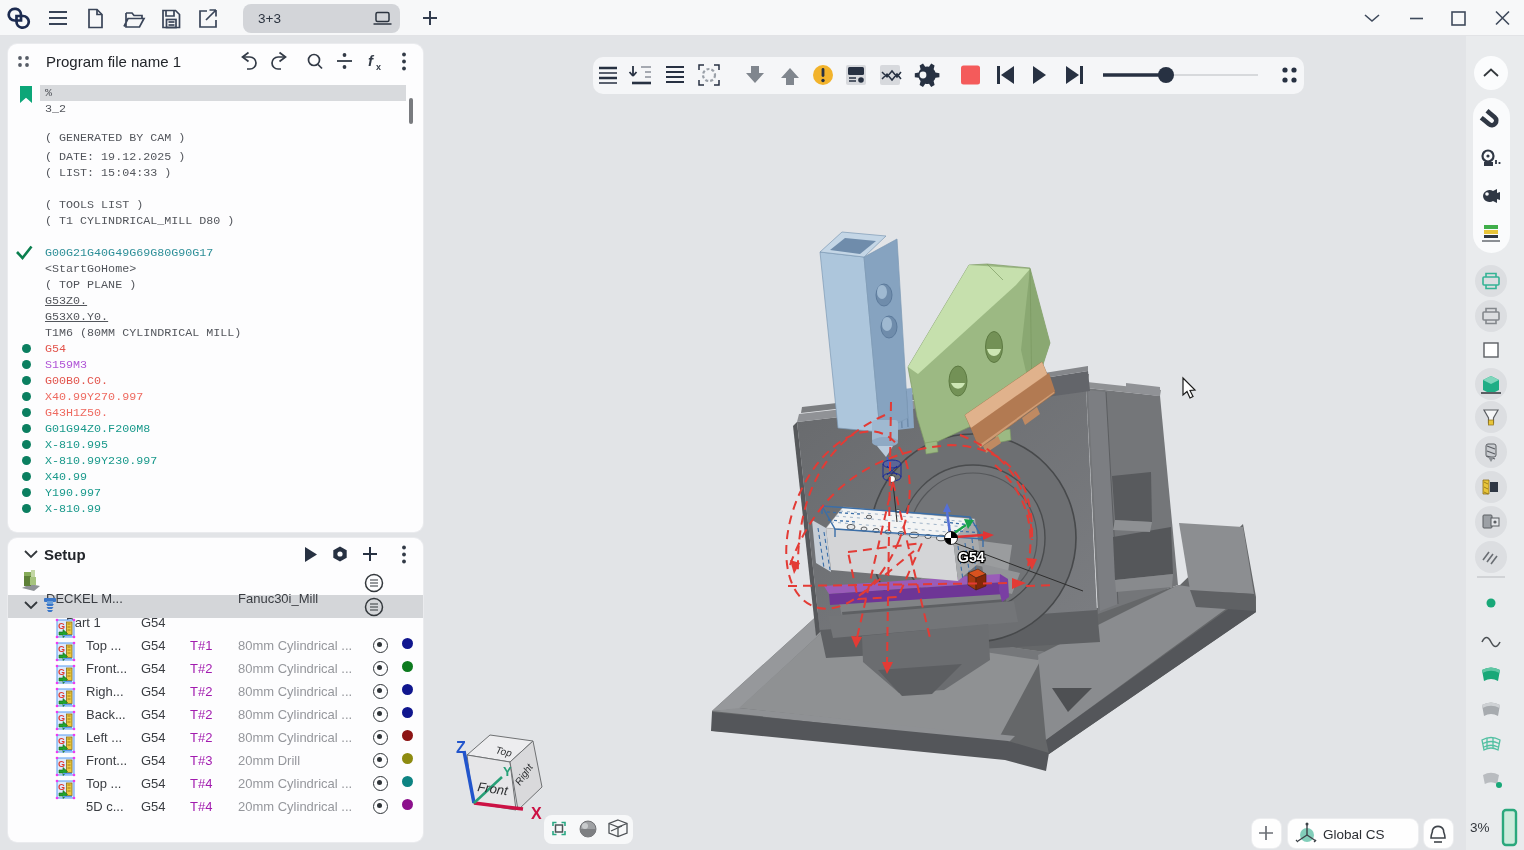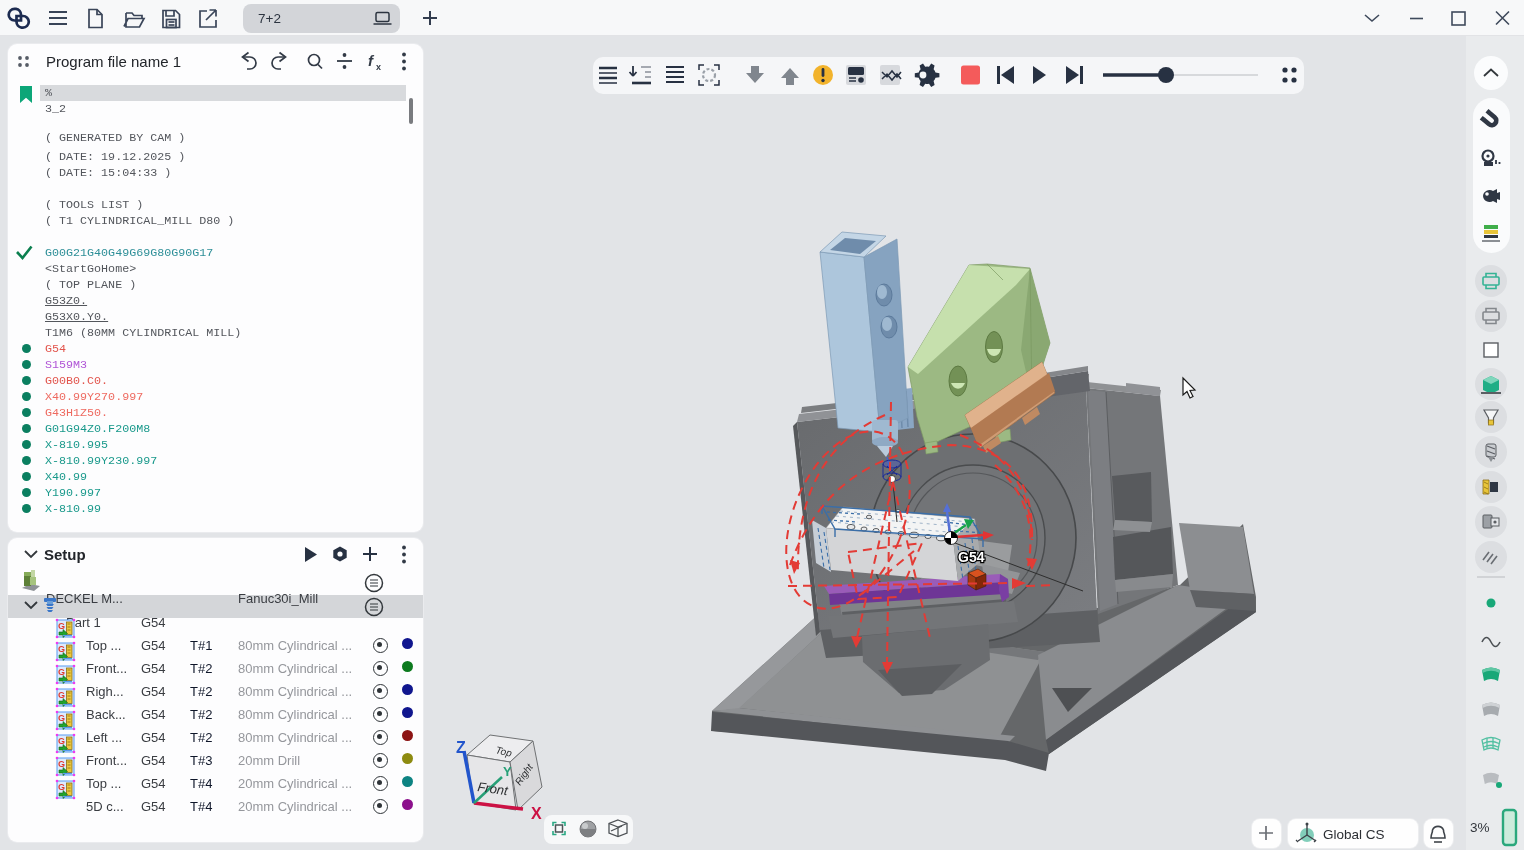--- a/index.html
+++ b/index.html
@@ -11,21 +11,21 @@
   .cl { position:absolute; z-index:25; left:40px; width:366px; height:16px; font-family:"Liberation Mono", monospace; font-size:11.7px; line-height:16px; color:#53565c; white-space:pre; padding-left:5px; }
   .hl { background:#d8dadd; }
   .tealb { color:#2e8f98; }
   .teal { color:#19998b; }
   .red { color:#e2544c; }
   .pink { color:#ee6a60; }
   .purp { color:#b054d6; }
   .dot { position:absolute; z-index:25; left:22px; width:9px; height:9px; border-radius:50%; background:#0b7f60; }
   .srow { position:absolute; z-index:25; left:8px; width:415px; height:23px; font-size:13px; color:#3a3d42; }
   .srow span { position:absolute; top:4px;margin-top:16px; }
-  .tealT { color:#0f172a; }
+  .tealT { color:#a21caf; }
   .gray { color:#95979c; }
   .radio { position:absolute; left:365px; top:4px; width:15px; height:15px; border:1.6px solid #2f3438; border-radius:50%; }
   .radio:after { content:""; position:absolute; left:3.1px; top:3.1px; width:5.2px; height:5.2px; border-radius:50%; background:#2f3438; }
   .cdot { position:absolute; left:394px; top:6px; width:11px; height:11px; border-radius:50%; }
   #simbar { position:absolute; left:593px; top:57px; width:711px; height:37px; background:#f5f6f8; border-radius:10px; z-index:10; }
   .botbtn { position:absolute; top:819px; height:29px; background:#fefefe; border-radius:8px; z-index:10; box-shadow:0 0 0 1px #ecedef; }
   svg text { font-family:"Liberation Sans", sans-serif; }
 </style>
 </head>
 <body>
@@ -268,33 +268,33 @@
   </g>
 </svg>
 
 <div id="titlebar"></div>
 
 <div class="card" id="codecard" style="top:44px;height:488px;"></div>
 <div class="card" id="setupcard" style="top:538px;height:304px;"></div>
 
 <div id="simbar"></div>
 
-<div style="position:absolute;left:243px;top:4px;width:157px;height:29px;background:#d3d5d9;border-radius:8px;color:#2c3440;font-size:13.5px;line-height:29px;padding-left:15px;z-index:31;">7+2</div>
+<div style="position:absolute;left:243px;top:4px;width:157px;height:29px;background:#d3d5d9;border-radius:8px;color:#2c3440;font-size:13.5px;line-height:29px;padding-left:15px;z-index:31;">3+3</div>
 
 <div class="botbtn" style="left:1252px;width:29px;"></div>
 <div class="botbtn" style="left:1288px;width:130px;"></div>
 <div class="botbtn" style="left:1424px;width:29px;"></div>
 
 <div id="codecontent">
   <div class="abs" style="left:46px;top:53px;font-weight:normal;font-size:15px;color:#22252a;">Program file name 1</div>
   <div class="cl hl" style="top:85px;">%</div>
   <div class="cl" style="top:101px;">3_2</div>
   <div class="cl" style="top:130px;">( GENERATED BY CAM )</div>
   <div class="cl" style="top:149px;">( DATE: 19.12.2025 )</div>
-  <div class="cl" style="top:165px;">( DATE: 15:04:33 )</div>
+  <div class="cl" style="top:165px;">( LIST: 15:04:33 )</div>
   <div class="cl" style="top:197px;">( TOOLS LIST )</div>
   <div class="cl" style="top:213px;">( T1 CYLINDRICAL_MILL D80 )</div>
   <div class="cl tealb" style="top:245px;">G00G21G40G49G69G80G90G17</div>
   <div class="cl" style="top:261px;">&lt;StartGoHome&gt;</div>
   <div class="cl" style="top:277px;">( TOP PLANE )</div>
   <div class="cl" style="top:293px;text-decoration:underline;">G53Z0.</div>
   <div class="cl" style="top:309px;text-decoration:underline;">G53X0.Y0.</div>
   <div class="cl" style="top:325px;">T1M6 (80MM CYLINDRICAL MILL)</div>
   <div class="cl red" style="top:341px;">G54</div>
   <div class="cl purp" style="top:357px;">S159M3</div>

